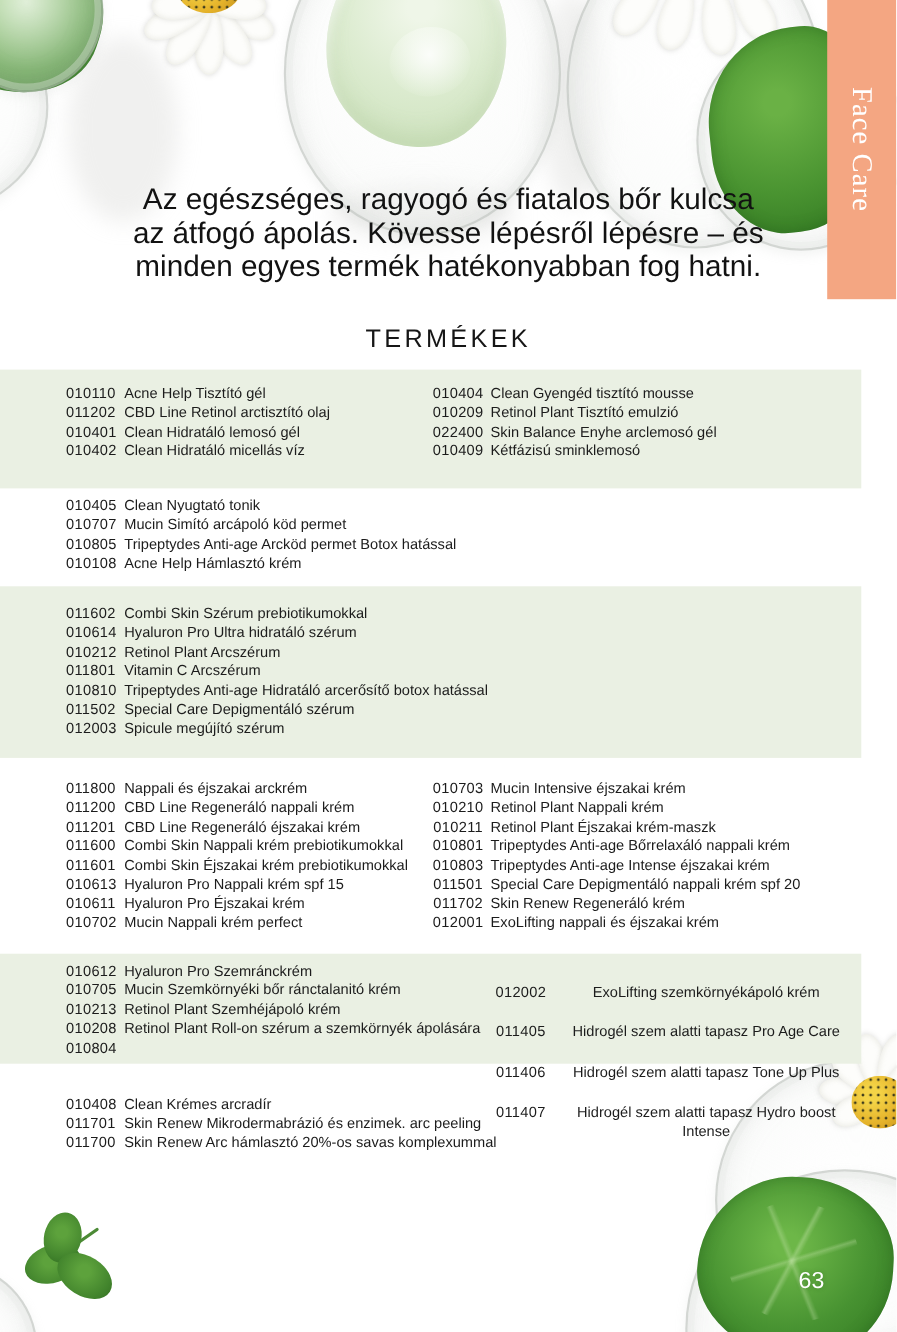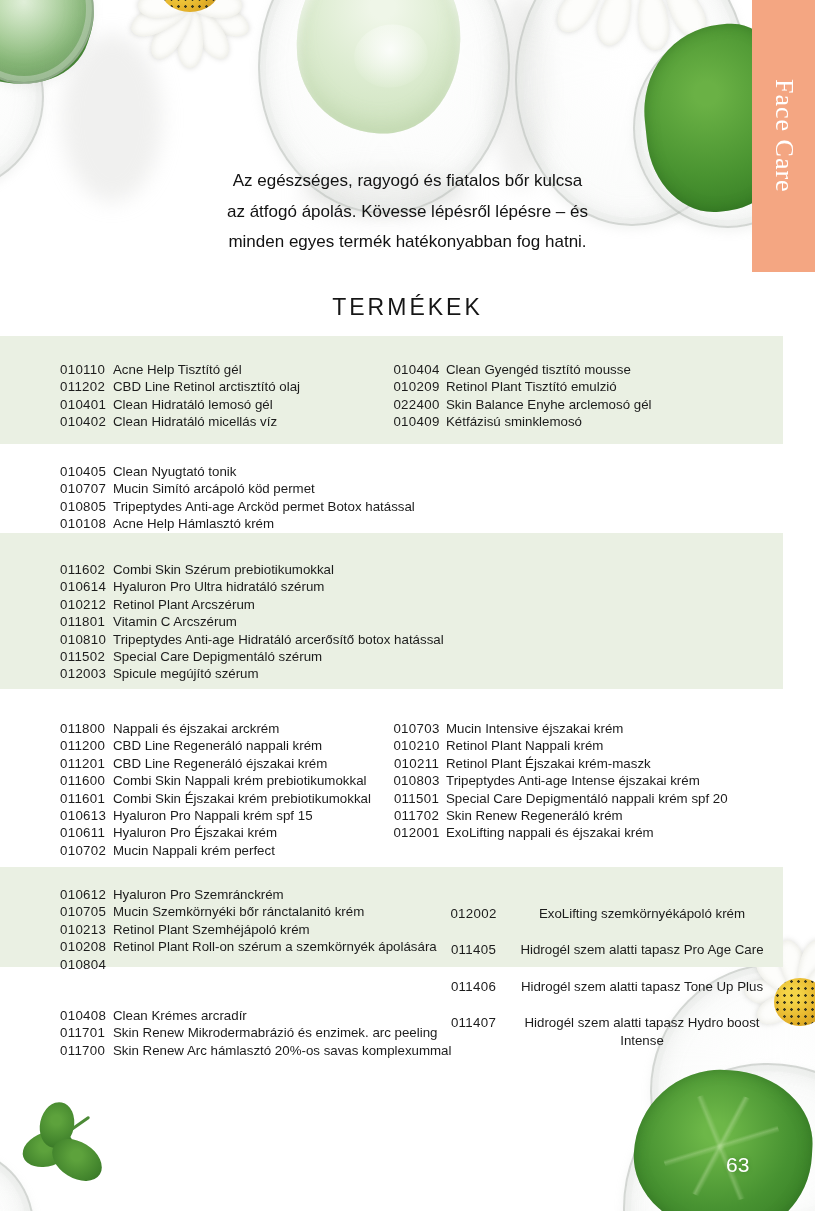--- a/index.html
+++ b/index.html
@@ -96,26 +96,26 @@
 
   
   .tab{
     position:absolute;z-index:4;left:752px;top:0;width:63px;height:272px;
     background:var(--tab-bg,#f4a682);color:var(--tab-ink,#ffffff);
     display:flex;align-items:center;justify-content:center;
     font-family:"Liberation Serif",serif;font-size:26px;letter-spacing:1px;
     writing-mode:vertical-rl;
   }
   .intro{position:absolute;z-index:2;left:0;top:166px;width:815px;text-align:center;
-    font-size:17px;line-height:30.5px;color:#121212;}
+    font-size:27px;line-height:30.5px;color:#121212;}
   .title{position:absolute;z-index:2;left:0;top:294px;width:815px;margin:0;text-align:center;
     font-size:23px;font-weight:400;letter-spacing:3px;color:#161616;}
   .section{position:absolute;z-index:2;left:0;width:815px;}
   .s1{top:349px;} .s2{top:451px;} .s3{top:549px;} .s4{top:708px;} .s5{top:874px;} .s6{top:995px;}
-  .col{position:absolute;top:12px;}
+  .col{position:absolute;top:0;}
   .col-a{left:60px;width:460px;}
   .col-b{left:393px;width:400px;text-align:center;}
   .s5 .col-b{left:450px;width:332px;}
   .row{display:flex;white-space:nowrap;font-size:13.3px;line-height:17.4px;color:var(--ink,#1c1c1c);}
   .code{width:47px;flex:none;letter-spacing:.3px;}
   .name{padding-left:6px;}
   .s5 .col-b .row{white-space:normal;margin-top:19px;}
   .s5 .col-b .name{width:278px;}
   .page-number{position:absolute;z-index:5;left:726px;top:1153px;font-size:21px;color:#ffffff;
     text-shadow:0 0 4px rgba(40,90,30,.4);}
@@ -321,20 +321,24 @@
           </div>
           <div class="row">
             <span class="code">010210</span>
             <span class="name">Retinol Plant Nappali krém</span>
           </div>
           <div class="row">
             <span class="code">010211</span>
             <span class="name">Retinol Plant Éjszakai krém-maszk</span>
           </div>
           <div class="row">
+            <span class="code">010801</span>
+            <span class="name">Tripeptydes Anti-age Bőrrelaxáló nappali krém</span>
+          </div>
+          <div class="row">
             <span class="code">010803</span>
             <span class="name">Tripeptydes Anti-age Intense éjszakai krém</span>
           </div>
           <div class="row">
             <span class="code">011501</span>
             <span class="name">Special Care Depigmentáló nappali krém spf 20</span>
           </div>
           <div class="row">
             <span class="code">011702</span>
             <span class="name">Skin Renew Regeneráló krém</span>

